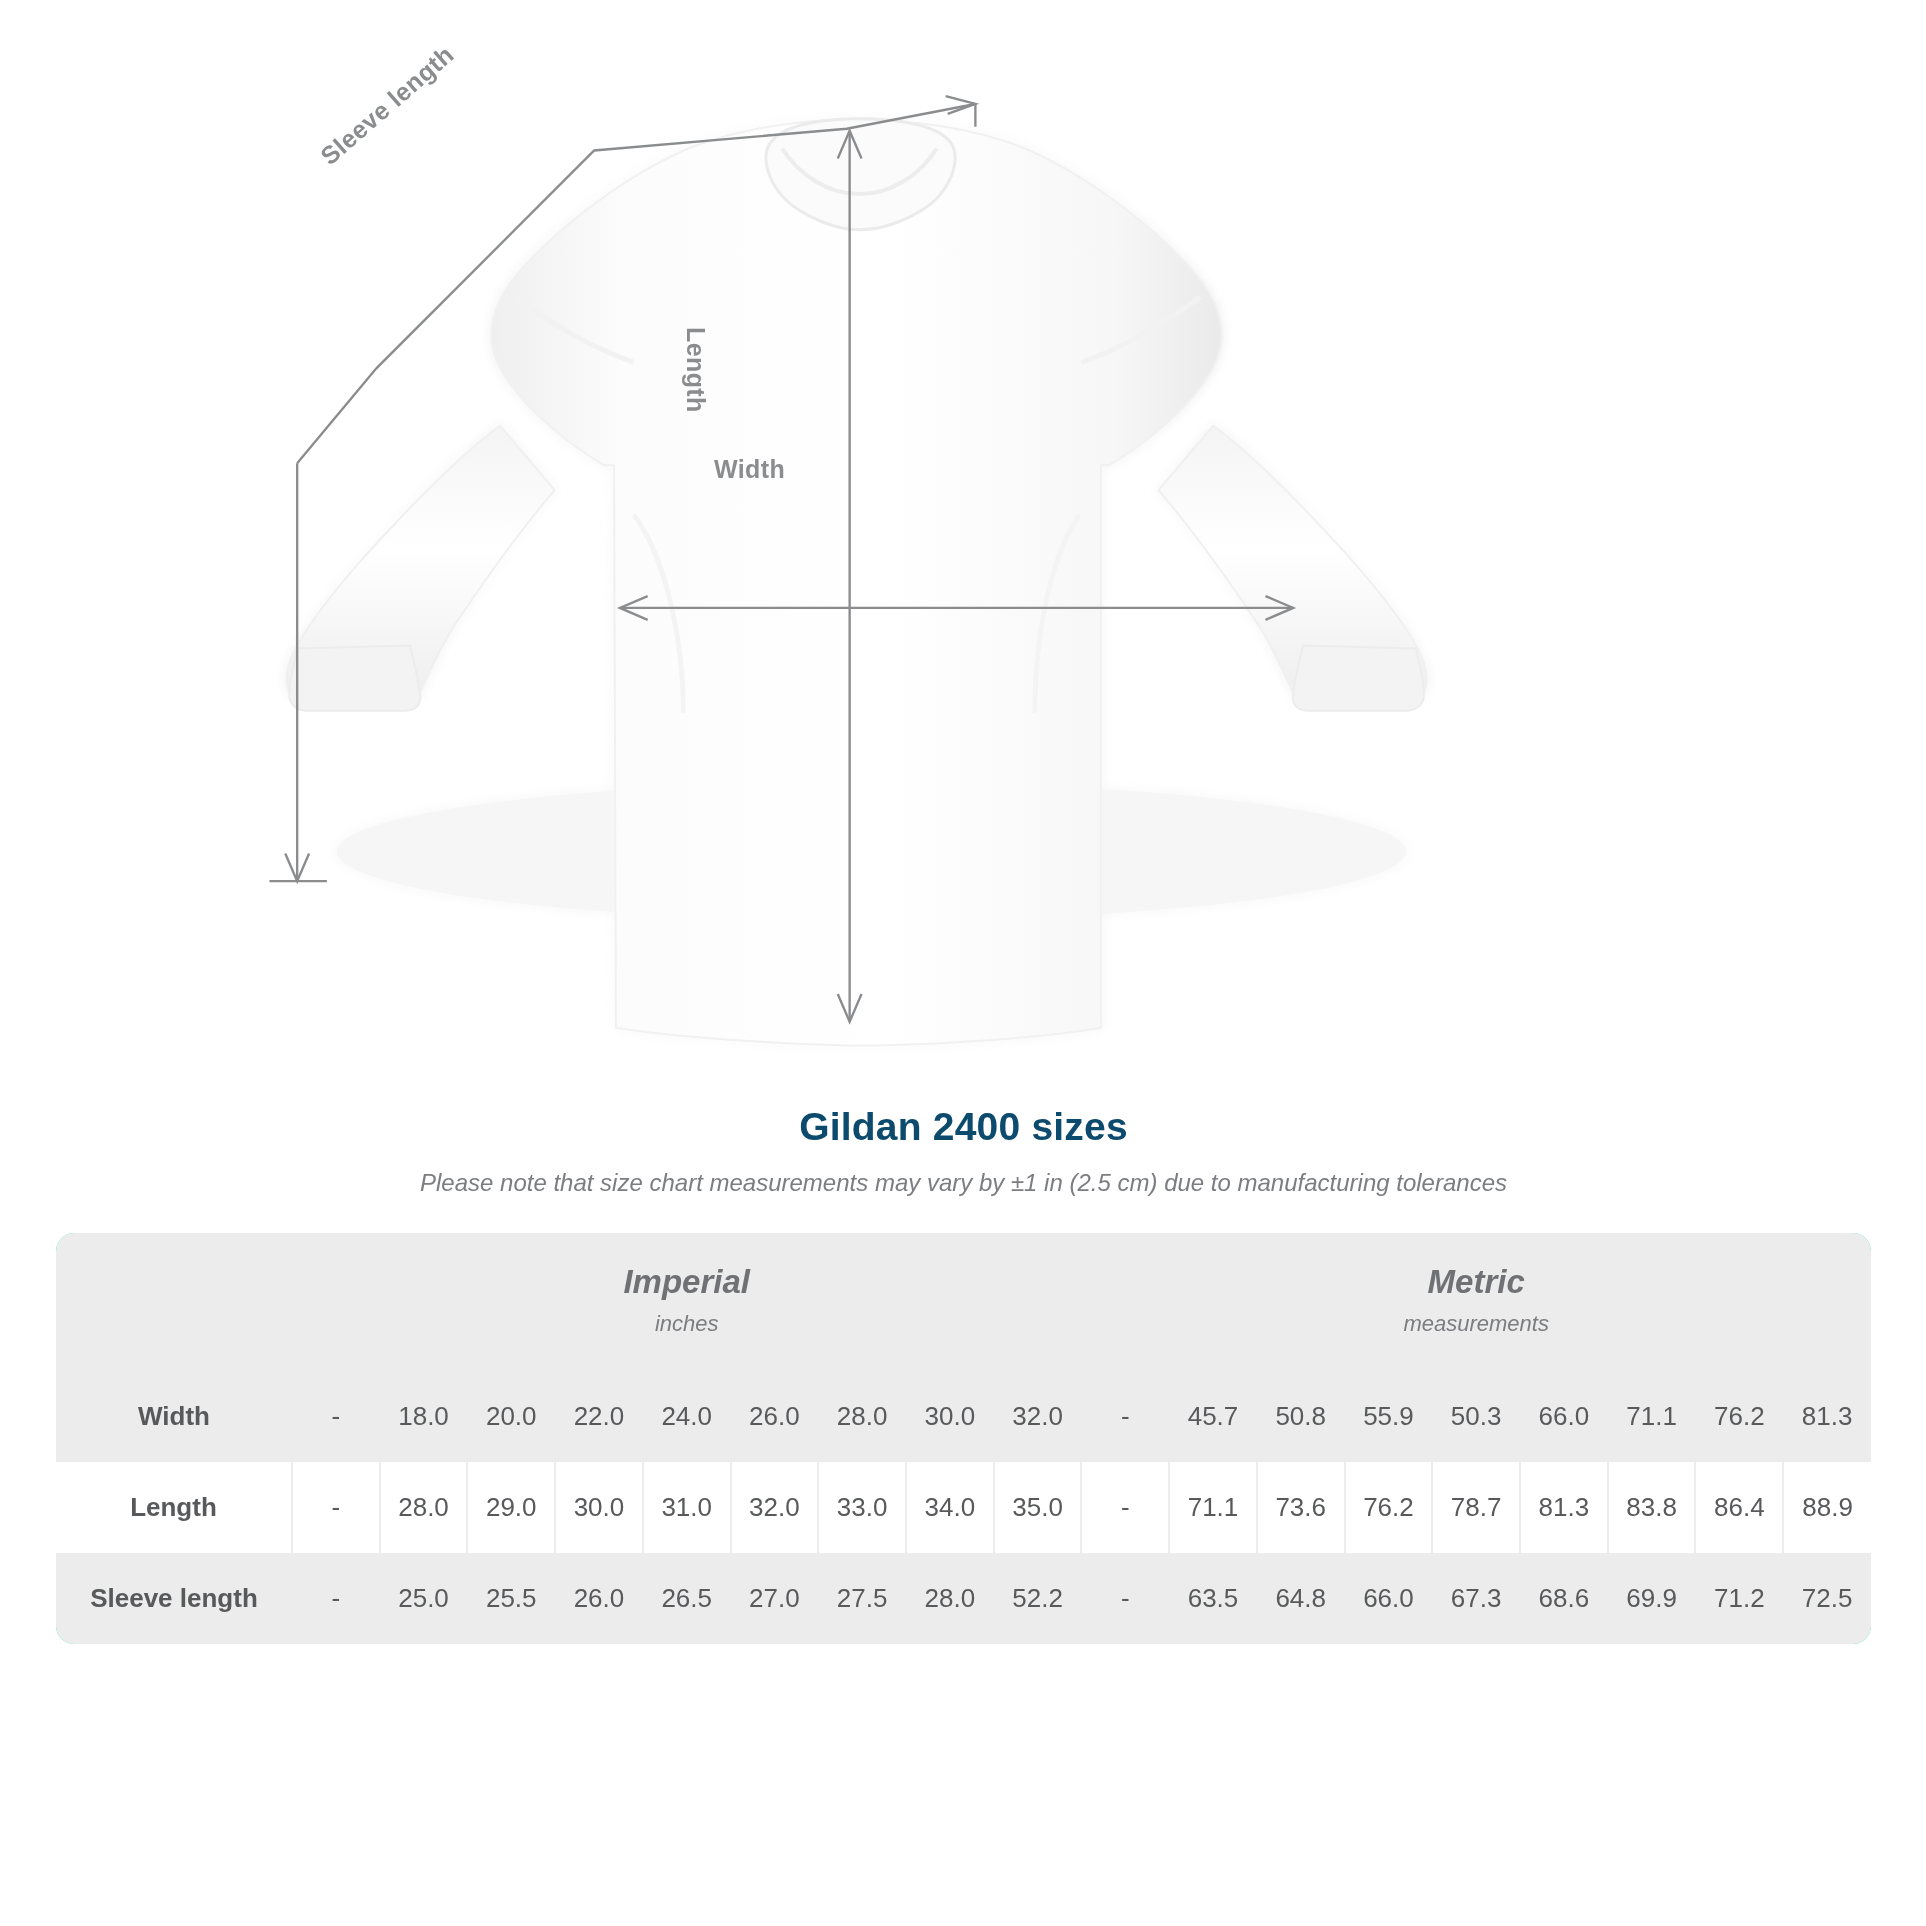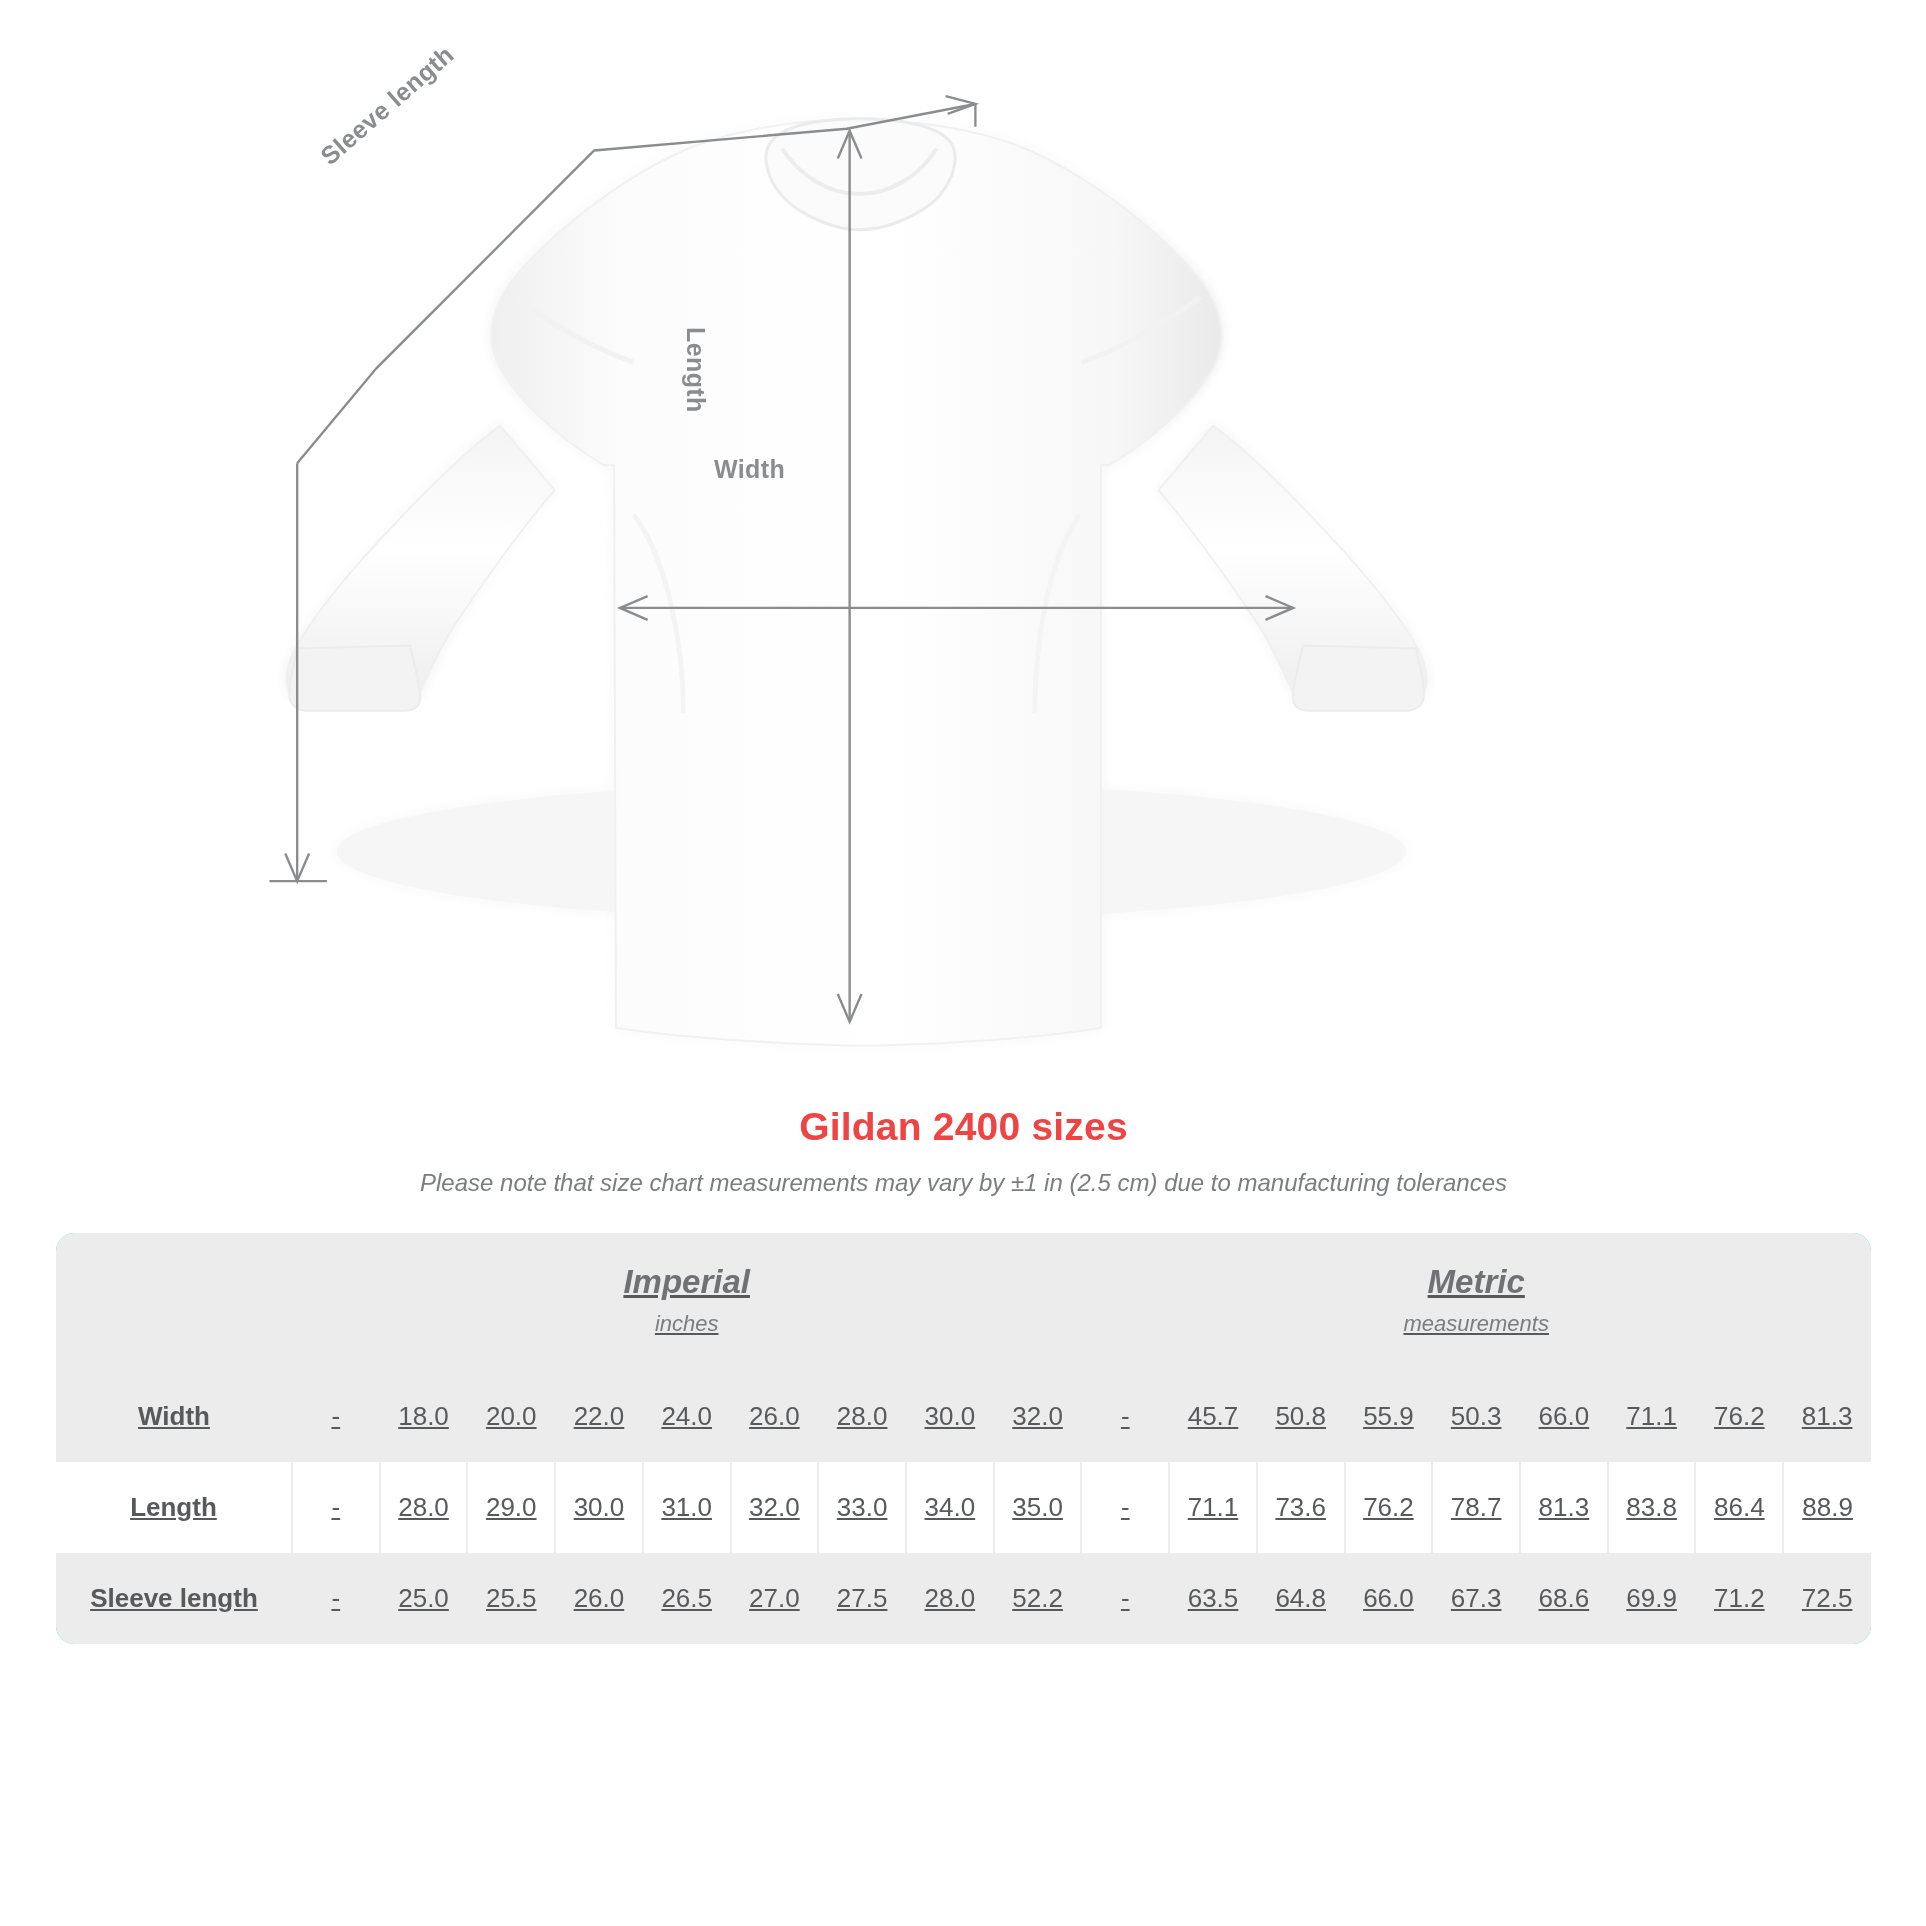--- a/index.html
+++ b/index.html
@@ -55,38 +55,37 @@
   }
 
   
   .title-block {
     text-align: center;
     margin-top: 6px;
   }
   .chart-title {
     font-size: 39px;
     font-weight: bold;
-    color: #ef4444;
+    color: #0c4a6e;
     margin: 0;
     letter-spacing: 0.2px;
   }
   .chart-note {
     font-size: 24px;
     font-style: italic;
     color: #7b7d80;
     margin-top: 20px;
   }
 
   
   .table-wrap {
     margin: 36px 56px 0 56px;
     border-radius: 18px;
     overflow: hidden;
     background: #5eead4;
-    text-decoration: underline;
   }
   table.size-table {
     border-collapse: collapse;
     width: 100%;
     table-layout: fixed;
   }
   table.size-table td,
   table.size-table th {
     text-align: center;
     vertical-align: middle;

